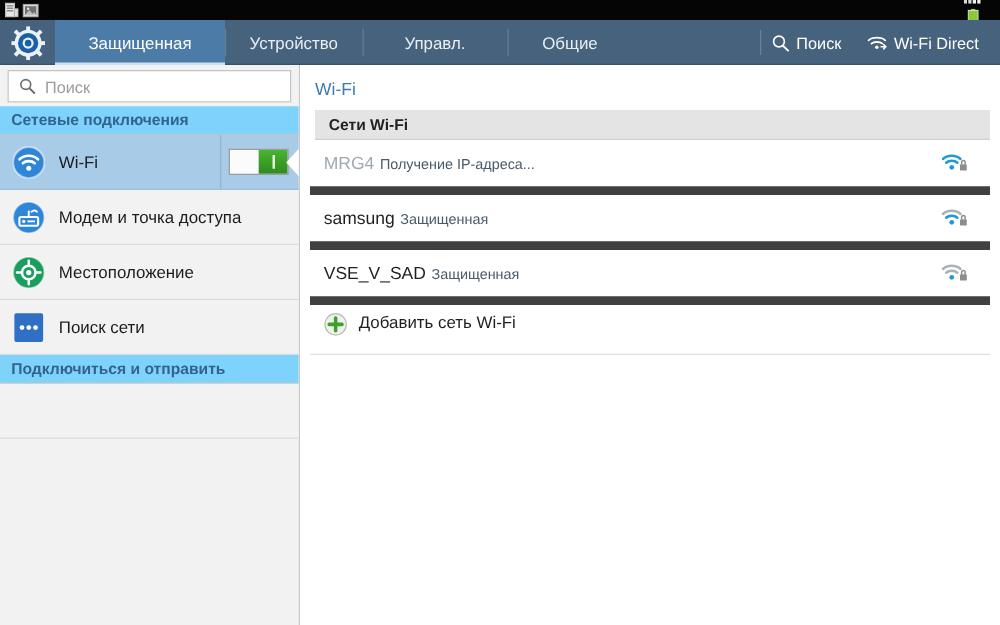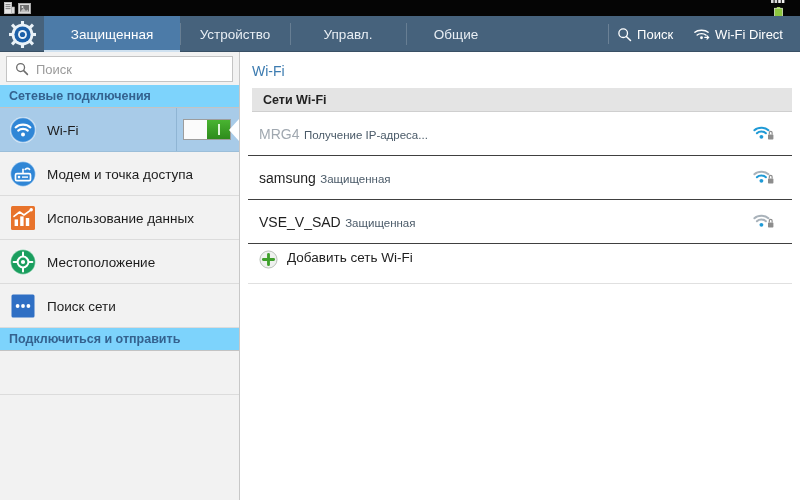--- a/index.html
+++ b/index.html
@@ -240,21 +240,21 @@
     line-height: 14px;
     margin: 0 8px 0 12px;
     border-bottom: 1px solid #cfcfcf;
   }
   .net-row {
     display: flex; align-items: center;
     min-height: 44px;
     padding: 5px 18px 5px 11px;
     margin: 0 8px;
     box-sizing: border-box;
-    border-bottom: 1px solid #404040;
+    border-bottom: 7px solid #404040;
     cursor: default;
   }
   .net-txt { flex: 1 1 auto; min-width: 0; }
   .net-name {
     font-size: 14px; color: #1f1f1f; line-height: 17px;
   }
   .net-name.connecting { color: #a0a8b0; }
   .net-sub {
     font-size: 11.5px; color: #4a5a68; line-height: 14px;
     margin-top: 1px;
@@ -417,35 +417,20 @@
             <path d="M13 11.4 L13 8.2" stroke="#ffffff" stroke-width="1.6" stroke-linecap="round"></path>
             <path d="M15.2 8.4 C16.6 7.2 18.4 7.2 19.6 8.4" fill="none" stroke="#ffffff" stroke-width="1.5" stroke-linecap="round"></path>
           </svg>
         </span>
         <span class="s-txt">
           <span class="s-title">Модем и точка доступа</span>
         </span>
       </div>
 
 
-      <div class="s-item">
-        <span class="s-ico">
-          <svg width="26" height="26" viewBox="0 0 26 26">
-            <rect x="1" y="1" width="24" height="24" rx="1.5" fill="#e8732b"></rect>
-            <rect x="4.6" y="14.4" width="3.4" height="6.6" fill="#ffffff"></rect>
-            <rect x="10.2" y="11.4" width="3.4" height="9.6" fill="#ffffff"></rect>
-            <rect x="15.8" y="13" width="3.4" height="8" fill="#ffffff"></rect>
-            <path d="M4 11.4 L9.6 7 L14 10 L21.4 4.6" fill="none" stroke="#ffffff" stroke-width="1.6" stroke-linejoin="round" stroke-linecap="round"></path>
-            <circle cx="21.2" cy="4.8" r="1.7" fill="#ffffff"></circle>
-          </svg>
-        </span>
-        <span class="s-txt">
-          <span class="s-title">Использование данных</span>
-        </span>
-      </div>
 
       <div class="s-item">
         <span class="s-ico">
           <svg width="26" height="26" viewBox="0 0 26 26">
             <circle cx="13" cy="13" r="12.5" fill="#1a9e5e"></circle>
             <circle cx="13" cy="13" r="12.5" fill="none" stroke="#ffffff" stroke-width="1.5" opacity="0.5"></circle>
             <circle cx="13" cy="13" r="5.4" fill="none" stroke="#ffffff" stroke-width="2"></circle>
             <circle cx="13" cy="13" r="2.1" fill="#ffffff"></circle>
             <path d="M13 3.6 L13 7 M13 19 L13 22.4 M3.6 13 L7 13 M19 13 L22.4 13" stroke="#ffffff" stroke-width="2" stroke-linecap="round"></path>
           </svg>

